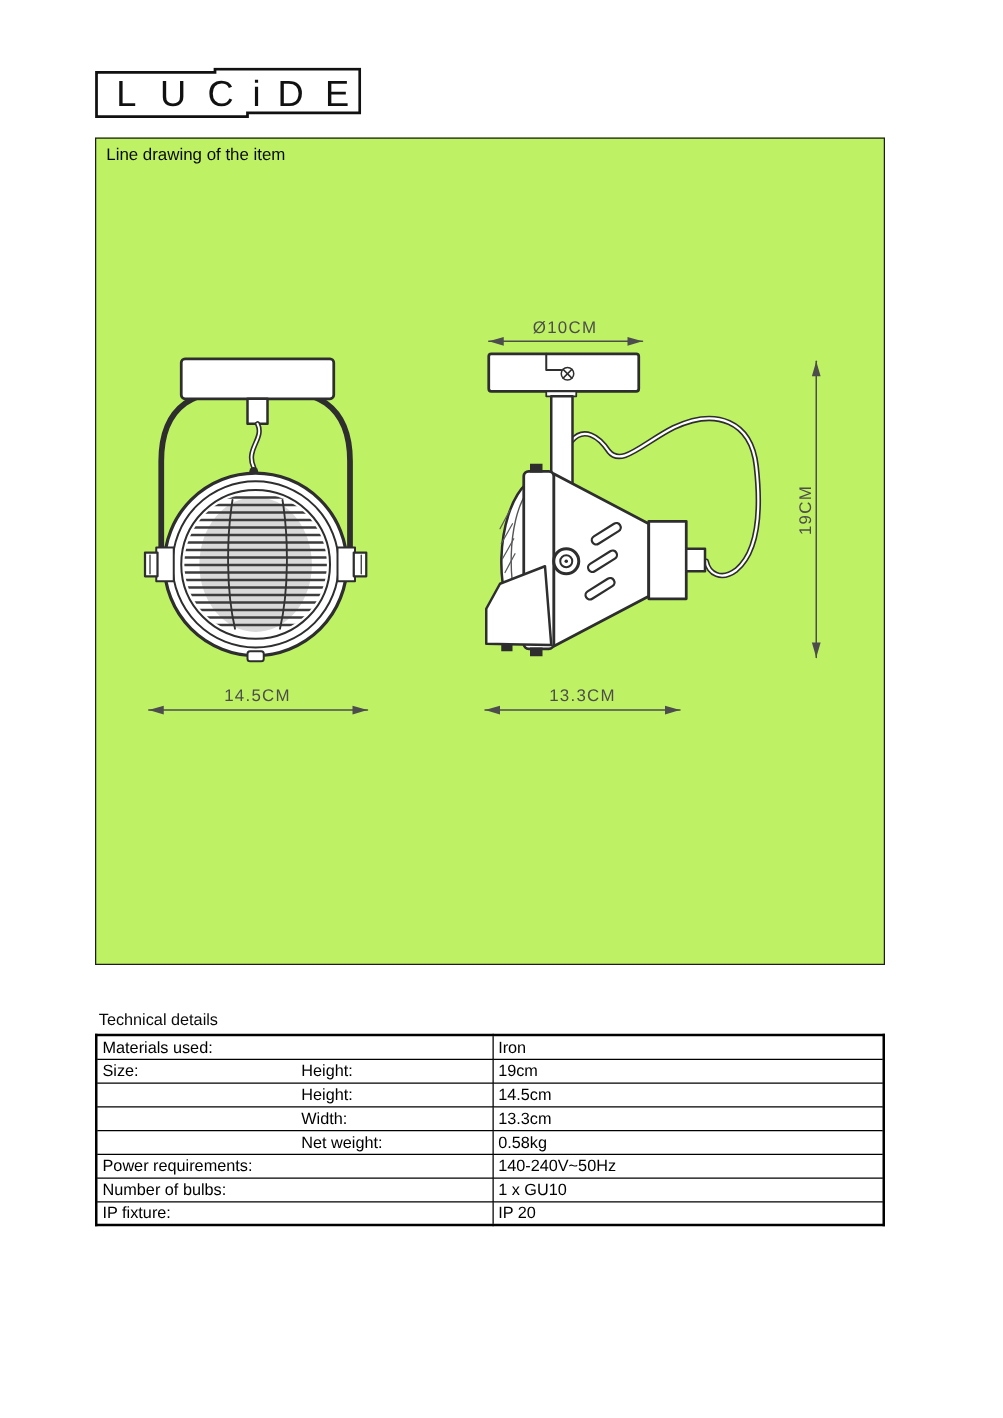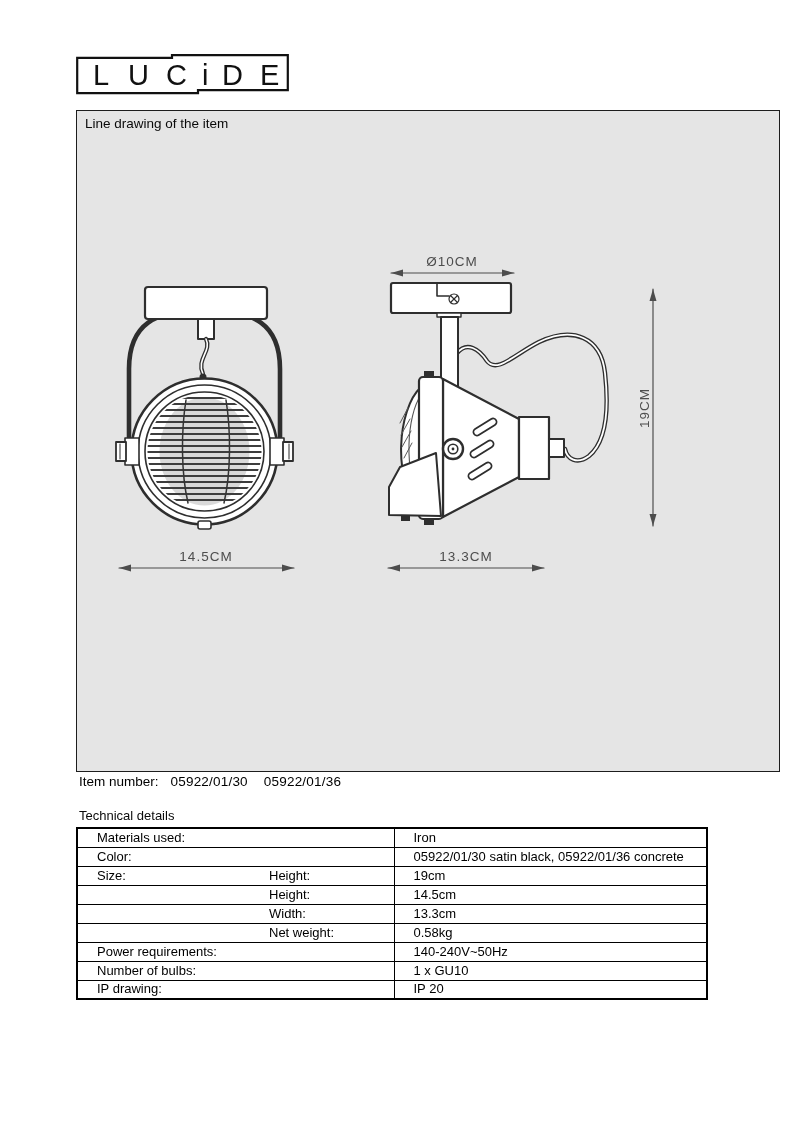--- a/index.html
+++ b/index.html
@@ -6,22 +6,22 @@
   html,body { background:#ffffff; }
   .page {
     position:relative; width:802px; height:1134px; background:#ffffff;
     font-family:"Liberation Sans", sans-serif; color:#000;
     overflow:hidden;
   }
   
   .logo { position:absolute; left:76px; top:54px; width:213px; height:41px; }
   
   .panel {
-    position:absolute; left:76px; top:110px; width:704px; height:662px;
-    border:1.6px solid #1d1d1d; background:#e5e5e5;
+    position:absolute; left:76px; top:110px; width:632px; height:662px;
+    border:1.6px solid #1d1d1d; background:#bef264;
   }
   .panel-title {
     position:absolute; left:8px; top:5px; font-size:13.5px; color:#0a0a0a;
   }
   .drawing-svg { position:absolute; left:0; top:0; }
   
   .itemline {
     position:absolute; left:79px; top:774px; font-size:13.5px;
     display:flex; align-items:baseline;
   }
@@ -29,26 +29,26 @@
   .itemline .num { margin-right:16px; letter-spacing:0.2px; }
   
   .tech-heading { position:absolute; left:79px; top:808px; font-size:13px; color:#0a0a0a; }
   table.tech {
     position:absolute; left:76px; top:827px; width:632px;
     border-collapse:collapse; table-layout:fixed;
   }
   table.tech { border:2px solid #000; }
   table.tech td {
     border:1.5px solid #000; height:19px; font-size:13px;
-    padding:0 4px 0 19px; vertical-align:middle; line-height:1.05;
+    padding:0 4px 0 4px; vertical-align:middle; line-height:1.05;
     overflow:hidden; white-space:nowrap;
   }
   td.lab { width:317px; position:relative; }
   td.lab .sub {
-    position:absolute; left:163px; top:50%; transform:translateY(-50%);margin-left:28px;
+    position:absolute; left:163px; top:50%; transform:translateY(-50%);
   }
   td.val { white-space:pre;margin-left:16px; }
   
   text.dim {
     font-family:"Liberation Sans", sans-serif; font-size:13.5px;
     fill:#4d4d4d; letter-spacing:1px;
   }
   .logo text {
     font-family:"Liberation Sans", sans-serif; font-size:29px;
     fill:#111; letter-spacing:0;
@@ -199,39 +199,30 @@
         <g stroke="none" fill="#4d4d4d">
           <text class="dim" x="375" y="155" text-anchor="middle">Ø10CM</text>
           <text class="dim" x="572" y="297" text-anchor="middle" transform="rotate(-90 572 297)">19CM</text>
           <text class="dim" x="129" y="450" text-anchor="middle">14.5CM</text>
           <text class="dim" x="389" y="450" text-anchor="middle">13.3CM</text>
         </g>
       </g>
     </svg>
   </div>
 
-  <div class="itemline">
-    <span class="lbl">Item number:</span>
-    <span class="num">05922/01/30</span>
-    <span class="num">05922/01/36</span>
-  </div>
 
   <div class="tech-heading">Technical details</div>
 
   <table class="tech">
     <tbody>
       <tr>
         <td class="lab"><span>Materials used:</span><span class="sub"></span></td>
         <td class="val">Iron</td>
       </tr>
       <tr>
-        <td class="lab"><span>Color:</span><span class="sub"></span></td>
-        <td class="val">05922/01/30 satin black, 05922/01/36 concrete</td>
-      </tr>
-      <tr>
         <td class="lab"><span>Size:</span><span class="sub">Height:</span></td>
         <td class="val">19cm</td>
       </tr>
       <tr>
         <td class="lab"><span></span><span class="sub">Height:</span></td>
         <td class="val">14.5cm</td>
       </tr>
       <tr>
         <td class="lab"><span></span><span class="sub">Width:</span></td>
         <td class="val">13.3cm</td>
@@ -242,19 +233,19 @@
       </tr>
       <tr>
         <td class="lab"><span>Power requirements:</span><span class="sub"></span></td>
         <td class="val">140-240V~50Hz</td>
       </tr>
       <tr>
         <td class="lab"><span>Number of bulbs:</span><span class="sub"></span></td>
         <td class="val">1 x GU10</td>
       </tr>
       <tr>
-        <td class="lab"><span>IP drawing:</span><span class="sub"></span></td>
+        <td class="lab"><span>IP fixture:</span><span class="sub"></span></td>
         <td class="val">IP 20</td>
       </tr>
     </tbody>
   </table>
 
 </div>
 
 </body></html>

